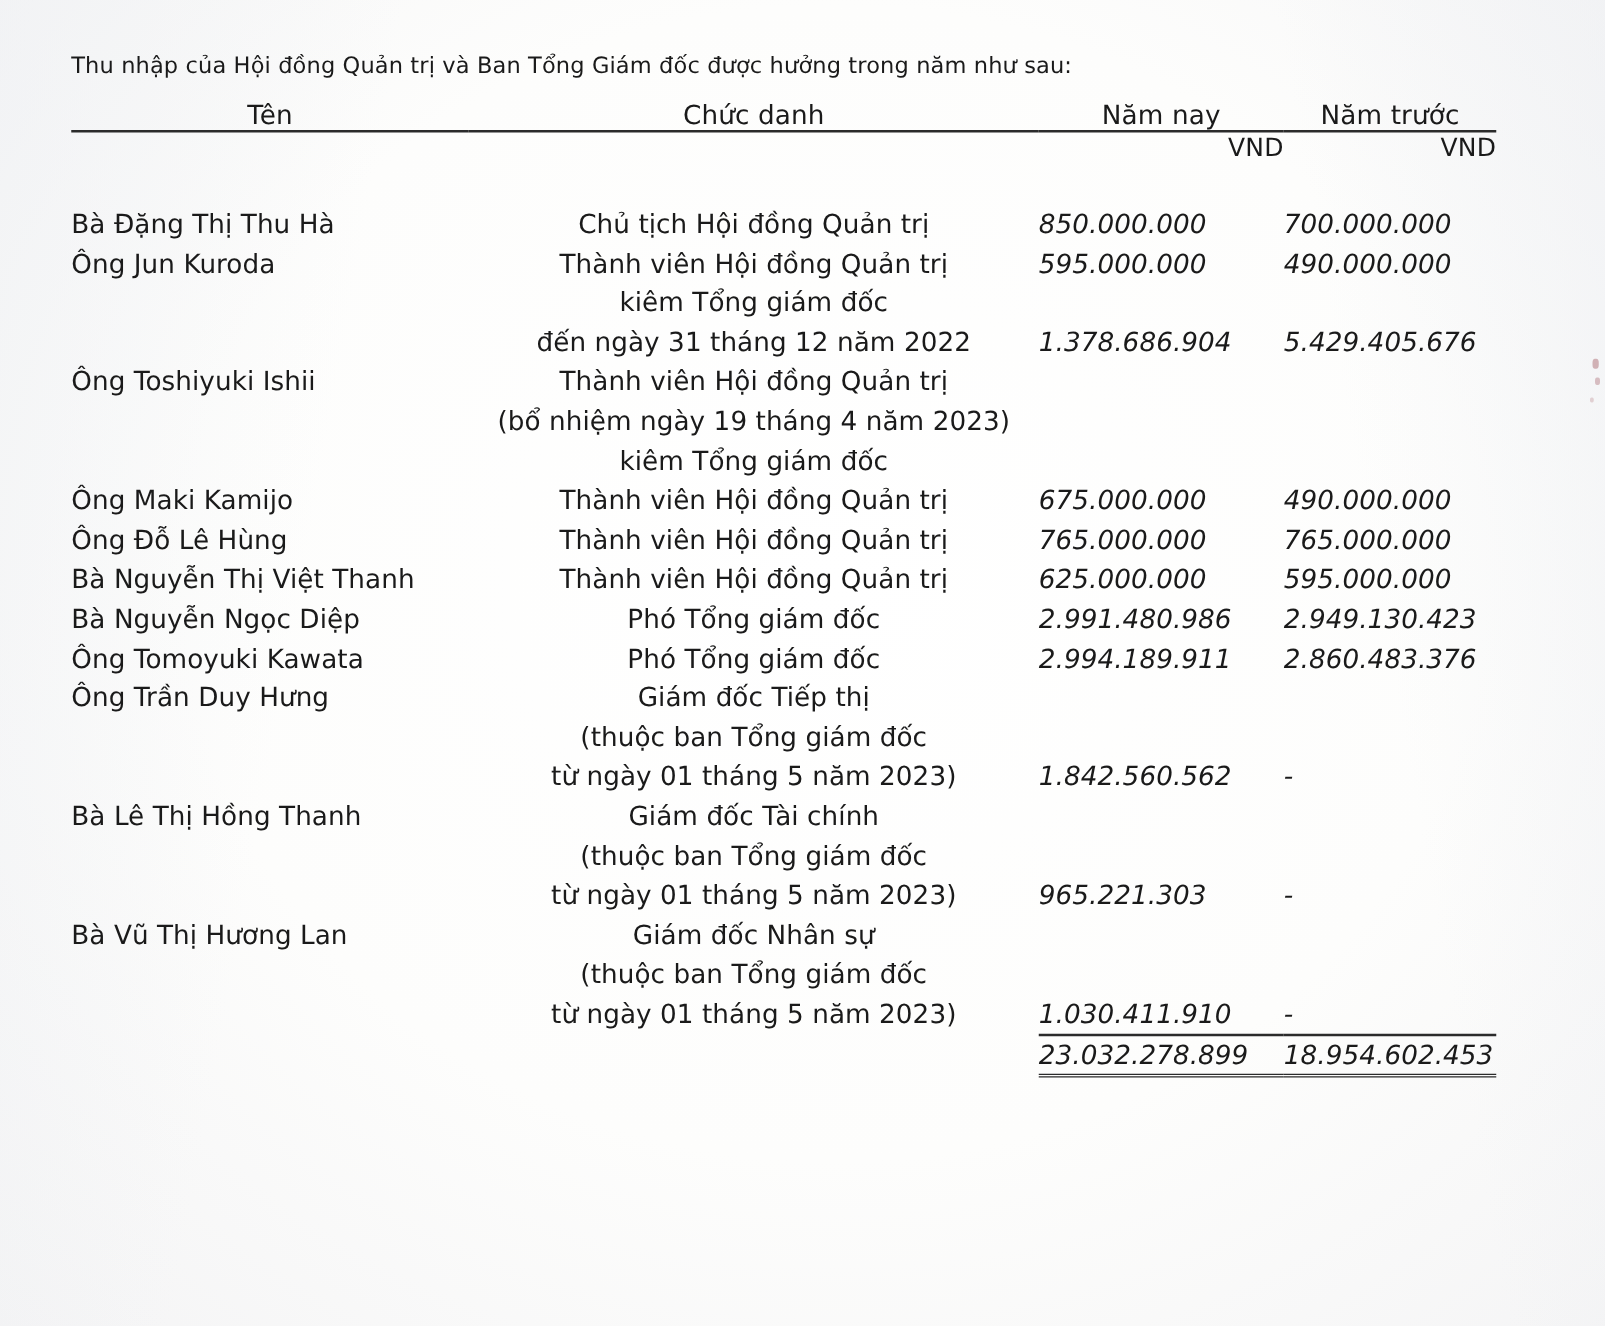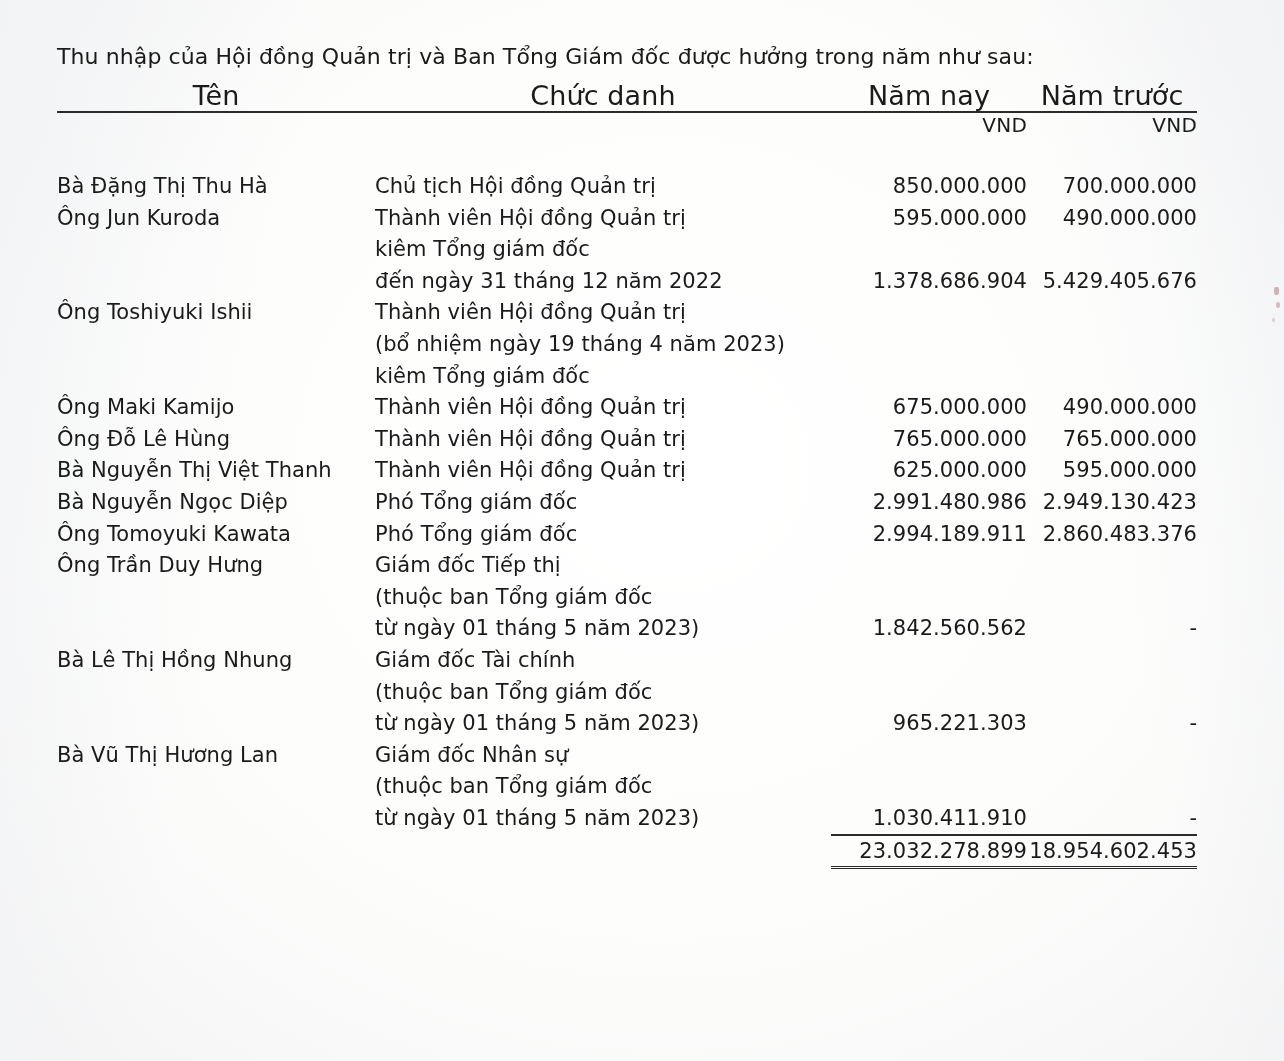--- a/index.html
+++ b/index.html
@@ -39,21 +39,21 @@
     pointer-events: none;
   }
   #scan-speck-a { left: 1274px; top: 287px; width: 5px; height: 8px; }
   #scan-speck-b { left: 1276px; top: 302px; width: 4px; height: 6px; opacity: .45; }
   #scan-speck-c { left: 1272px; top: 318px; width: 3px; height: 4px; opacity: .3; }
 
   #intro-paragraph {
     position: absolute;
     left: 57px;
     top: 20px;
-    font-size: 22px;
+    font-size: 18px;
     line-height: 30px;
     letter-spacing: .1px;
     white-space: nowrap;
   }
 
   
   #remuneration-table {
     position: absolute;
     left: 57px;
     top: 80px;
@@ -69,21 +69,21 @@
 
   #remuneration-table th,
   #remuneration-table td {
     padding: 0;
     vertical-align: top;
     font-weight: normal;
   }
 
   .hdr-label {
     font-weight: bold;
-    font-size: 27px;
+    font-size: 21px;
     text-align: center;
     padding-bottom: 3px;
     letter-spacing: .1px;
   }
   .hdr-label.rule {
     border-bottom: 2.2px solid #2b2b2b;
   }
   .hdr-unit {
     font-weight: bold;
     font-size: 20px;
@@ -95,32 +95,33 @@
 
   .spacer-row td { height: 34px; }
 
   .cell-name {
     text-align: left;
     white-space: nowrap;
     line-height: 31.6px;
     letter-spacing: .05px;
   }
   .cell-title {
-    text-align: left;
+    text-align: center;
     white-space: nowrap;
     line-height: 31.6px;
     letter-spacing: .05px;
     margin-top: 37px;
   }
   .cell-amount {
-    text-align: right;
+    text-align: left;
     white-space: nowrap;
     line-height: 31.6px;
     padding-right: 2px;
     letter-spacing: .05px;
+    font-style: italic;
   }
   .cell-amount.pad-col { padding-right: 4px; }
 
   
   .cell-name.overflow-name {
     overflow: visible;
     position: relative;
     z-index: 2;
   }
 
@@ -261,21 +262,21 @@
           <td class="cell-amount"></td>
           <td class="cell-amount pad-col"></td>
         </tr>
         <tr>
           <td class="cell-name"></td>
           <td class="cell-title">từ ngày 01 tháng 5 năm 2023)</td>
           <td class="cell-amount">1.842.560.562</td>
           <td class="cell-amount pad-col dash">-</td>
         </tr>
         <tr>
-          <td class="cell-name">Bà Lê Thị Hồng Nhung</td>
+          <td class="cell-name">Bà Lê Thị Hồng Thanh</td>
           <td class="cell-title">Giám đốc Tài chính</td>
           <td class="cell-amount"></td>
           <td class="cell-amount pad-col"></td>
         </tr>
         <tr>
           <td class="cell-name"></td>
           <td class="cell-title">(thuộc ban Tổng giám đốc</td>
           <td class="cell-amount"></td>
           <td class="cell-amount pad-col"></td>
         </tr>

